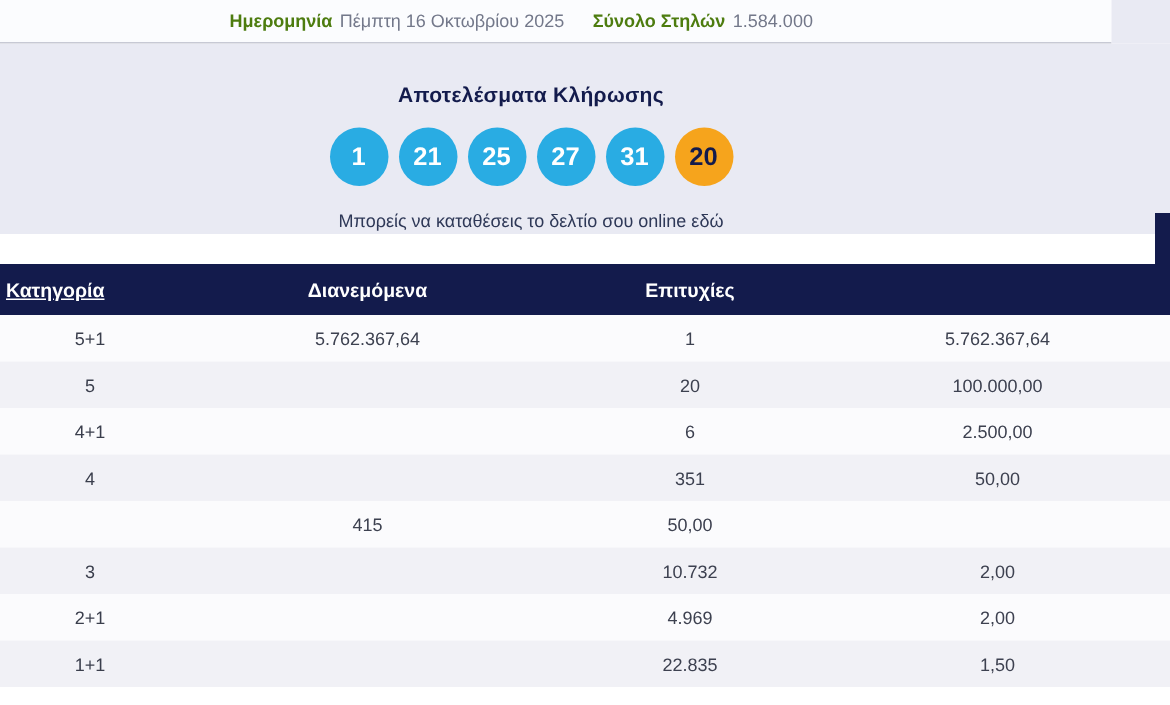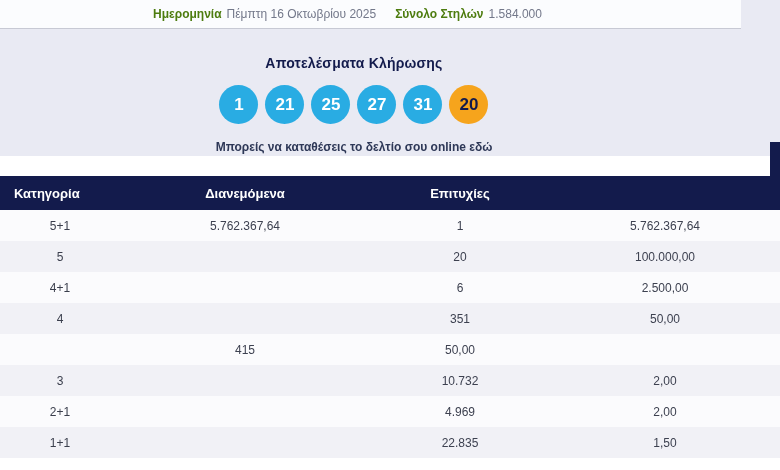--- a/index.html
+++ b/index.html
@@ -20,34 +20,34 @@
   .panel { width:780px; height:127px; background:#e9eaf3;
     display:flex; flex-direction:column; align-items:center; padding-top:26px; }
   .panel-inner { display:flex; flex-direction:column; align-items:center;
     transform:translateX(-36px); }
   .panel-title { font-size:14px; font-weight:bold; color:#131b4c; letter-spacing:.2px; }
   .balls { display:flex; gap:7px; margin-top:14px; }
   .ball { width:39px; height:39px; border-radius:50%; display:flex;
     align-items:center; justify-content:center; font-size:17px; font-weight:bold; }
   .ball.main  { background:#29ace3; color:#ffffff; }
   .ball.joker { background:#f6a41c; color:#131b4c; }
-  .cta { margin-top:16px; font-size:12px; font-weight:700; color:#2e3857; }
+  .cta { margin-top:16px; font-size:12px; font-weight:400; color:#2e3857; }
 
   
   .gap { height:20px; background:#ffffff; }
   .right-notch { position:absolute; top:142px; right:0; width:10px; height:34px;
     background:#131b4c; }
 
   
   .grid-cols { display:grid; grid-template-columns:120px 250px 180px 230px;
     align-items:center; }
   .thead { height:34px; background:#131b4c; color:#ffffff;
     font-size:13px; font-weight:bold; }
   .thead .cell { text-align:center; }
-  .thead .cell.first { text-align:left; padding-left:14px; }
+  .thead .cell.first { text-align:left; padding-left:4px;text-decoration:underline; }
   .trow { height:31px; font-size:12px; color:#3d4150; }
   .trow .cell { text-align:center; }
   .trow:nth-child(odd)  { background:#fbfbfd; }
   .trow:nth-child(even) { background:#f1f1f6; }
   .trow .cat { font-weight:500; color:#3a3e4c; }
 </style>
 </head>
 <body>
 
 <div class="topbar">

